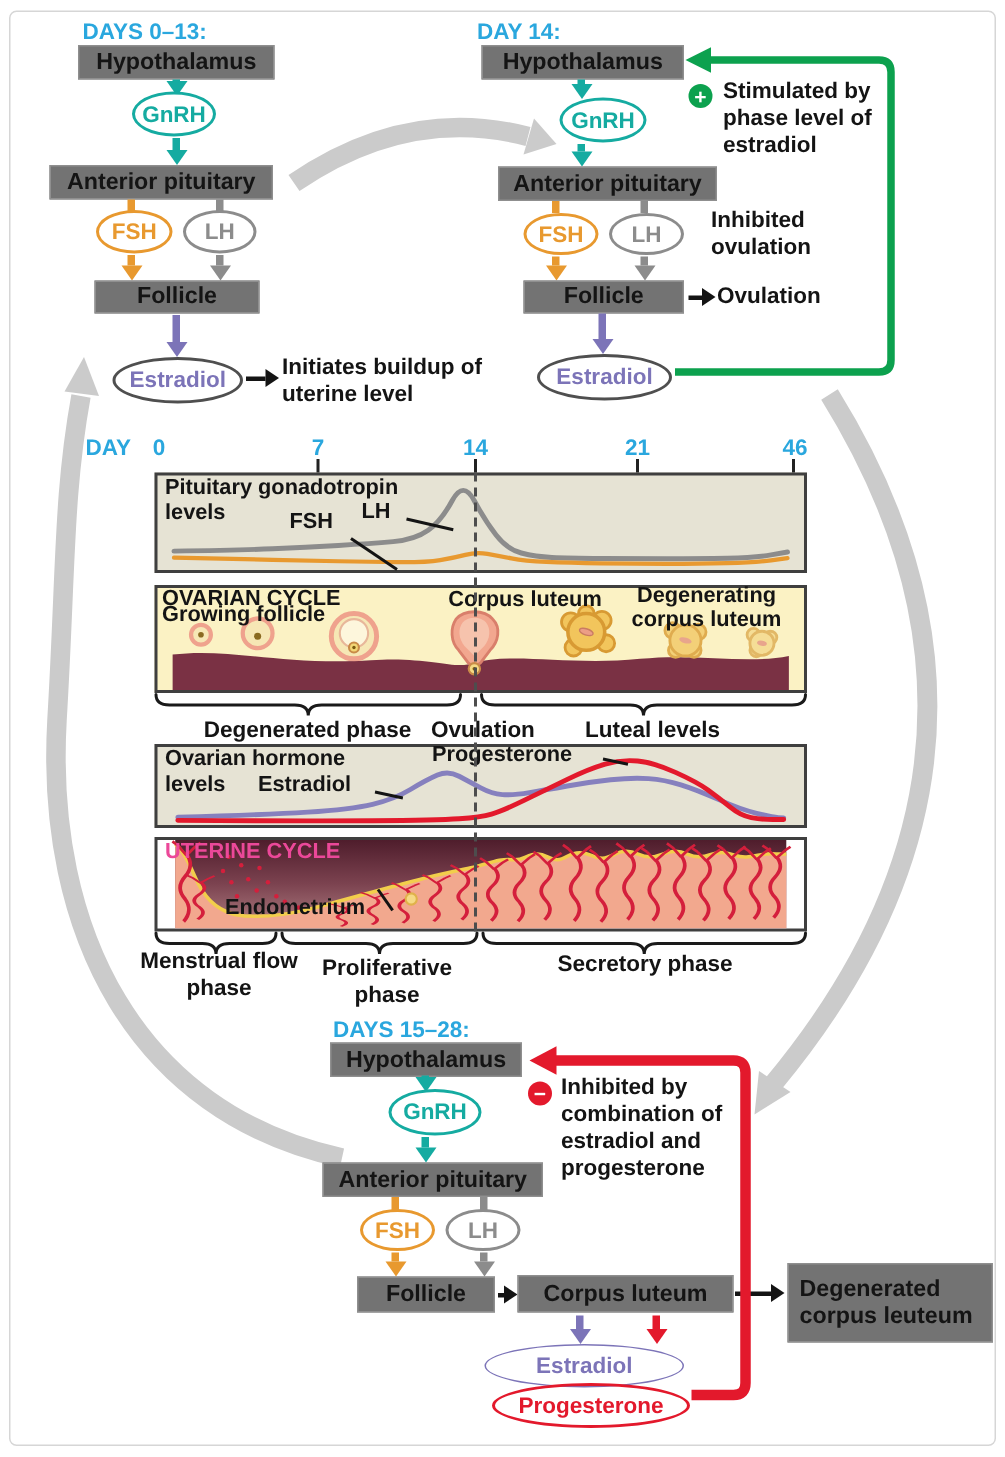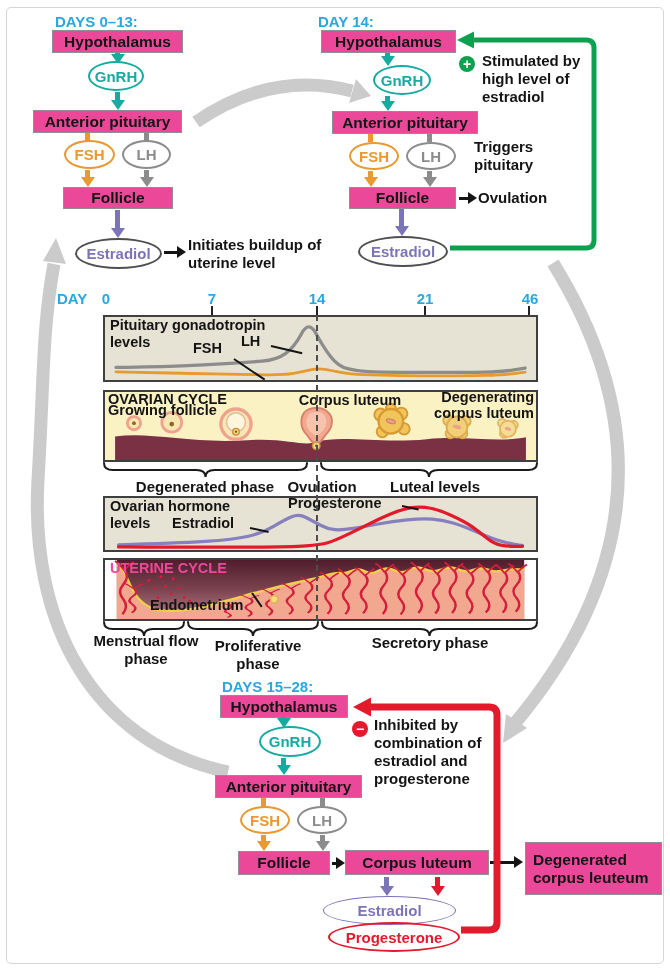--- a/index.html
+++ b/index.html
@@ -1,20 +1,20 @@
 <!DOCTYPE html>
 <html><head>
 <meta charset="utf-8">
 <style>
   html,body{margin:0;padding:0}
   body{width:670px;height:971px;position:relative;background:#fff;
        font-family:"Liberation Sans",sans-serif;overflow:hidden}
   .frame{position:absolute;left:6px;top:7px;width:656px;height:955px;
          border:1px solid #D6D6D6;border-radius:5px}
-  .box{position:absolute;background:#ec4899;border:1.6px solid #8F8F8F;
+  .box{position:absolute;background:#737373;border:1.6px solid #8F8F8F;
        display:flex;align-items:center;justify-content:center;
        font-weight:bold;font-size:15.5px;color:#141414;box-sizing:border-box;z-index:2}
   .oval{position:absolute;background:#fff;border-radius:50%;
         display:flex;align-items:center;justify-content:center;
         font-weight:bold;font-size:15px;box-sizing:border-box;z-index:2}
   .cyan{position:absolute;color:#2AA7DE;font-weight:bold;font-size:15px;z-index:2}
   .note{position:absolute;font-weight:bold;font-size:15px;line-height:18px;color:#141414;z-index:2}
   .lbl{position:absolute;font-weight:bold;color:#141414;font-size:14.5px;z-index:4}
   .varr{position:absolute;width:5px;z-index:2}
   .varr i{position:absolute;left:0;top:0;width:5px;height:100%;background:var(--c)}
@@ -29,21 +29,21 @@
   .ptr{position:absolute;height:2px;background:#141414;transform-origin:0 50%;z-index:4}
   svg.chart{position:absolute;left:103px;background:#E6E3D4;border:2px solid #3F3F3F;
         box-sizing:border-box;z-index:1;display:block}
   svg.strip{position:absolute;left:103px;border:2px solid #3F3F3F;box-sizing:border-box;
         z-index:1;display:block}
   .tick{position:absolute;width:2px;height:9px;background:#222;z-index:2}
   .dash{position:absolute;left:316px;top:315px;width:0;height:306px;
         border-left:2px dashed #4d4d4d;z-index:5}
   .layer{position:absolute;left:0;top:0;z-index:1;pointer-events:none}
   .toplayer{position:absolute;left:0;top:0;z-index:6;pointer-events:none}
-  .ctr{text-align:center}.rgt{text-align:right}
+  .ctr{text-align:center}.rgt{text-align:center}
 </style>
 </head>
 <body>
 
 <div class="frame"></div>
 
 <svg class="layer" width="670" height="971" viewBox="0 0 670 971">
   <path d="M196,122 Q272,70 352,91" stroke="#CBCBCB" stroke-width="13" fill="none"></path>
   <polygon points="371,96 349,103 356,79" fill="#CBCBCB"></polygon>
   <path d="M553,263 Q700,500 516,722" stroke="#CBCBCB" stroke-width="13" fill="none"></path>
@@ -101,22 +101,22 @@
     <i></i>
   </div>
 <div class="box" style="left:349px;top:187px;width:107px;height:22px">Follicle</div>
 <div class="harr" style="left:459px;top:197px;width:9px"></div>
 <div class="note" style="left:478px;top:189px">Ovulation</div>
 <div class="varr" style="--c:#7C74B8;left:399px;top:209px;height:17px">
     <i></i>
   </div>
 <div class="oval" style="left:358px;top:236px;width:90px;height:31px;border:2px solid #4F4F4F;color:#7C74B8">Estradiol</div>
 <div class="sign" style="left:459px;top:56px;background:#0CA14E">+</div>
-<div class="note" style="left:482px;top:52px;width:114px">Stimulated by high level of estradiol</div>
-<div class="note" style="left:474px;top:138px;width:90px">Triggers pituitary</div>
+<div class="note" style="left:482px;top:52px;width:114px">Stimulated by phase level of estradiol</div>
+<div class="note" style="left:474px;top:138px;width:90px">Inhibited ovulation</div>
 
 <div class="cyan" style="left:57px;top:290px">DAY</div>
 <div class="cyan ctr" style="left:99px;top:290px;width:14px">0</div>
 <div class="cyan ctr" style="left:205px;top:290px;width:14px">7</div>
 <div class="cyan ctr" style="left:308px;top:290px;width:18px">14</div>
 <div class="cyan ctr" style="left:416px;top:290px;width:18px">21</div>
 <div class="cyan ctr" style="left:521px;top:290px;width:18px">46</div>
 <div class="tick" style="left:211px;top:306px"></div>
 <div class="tick" style="left:316px;top:306px"></div>
 <div class="tick" style="left:424px;top:306px"></div>

